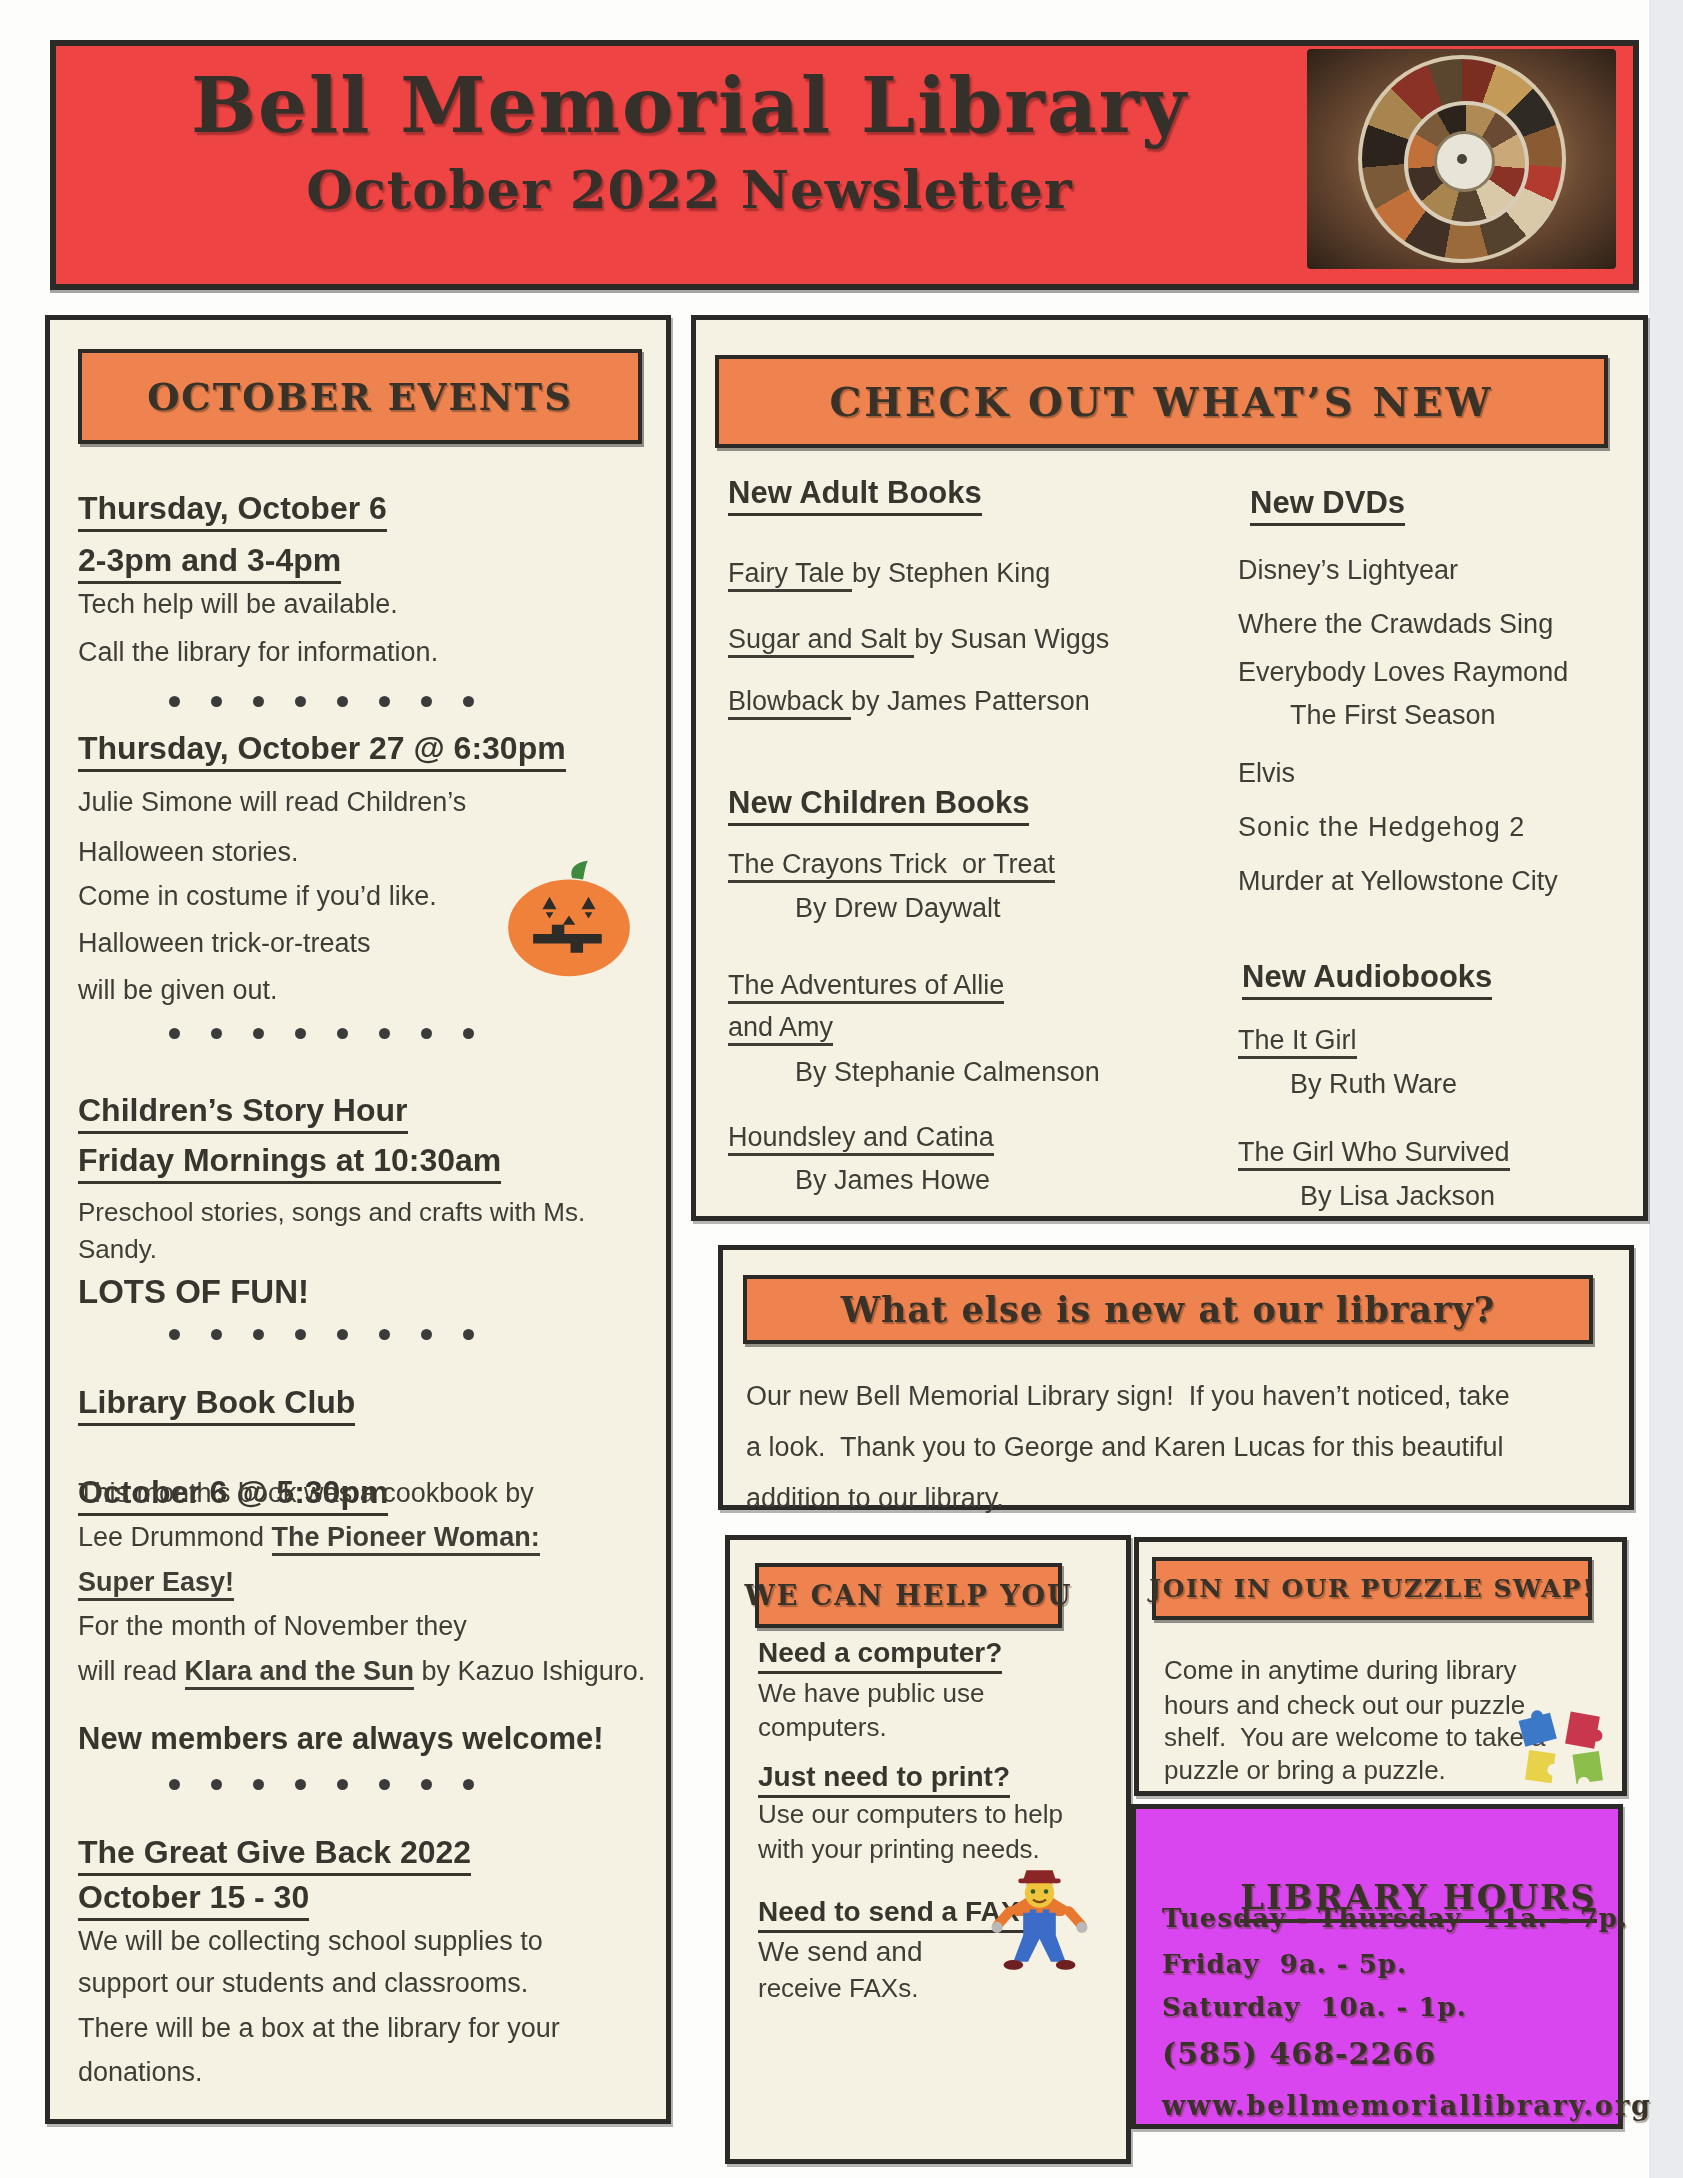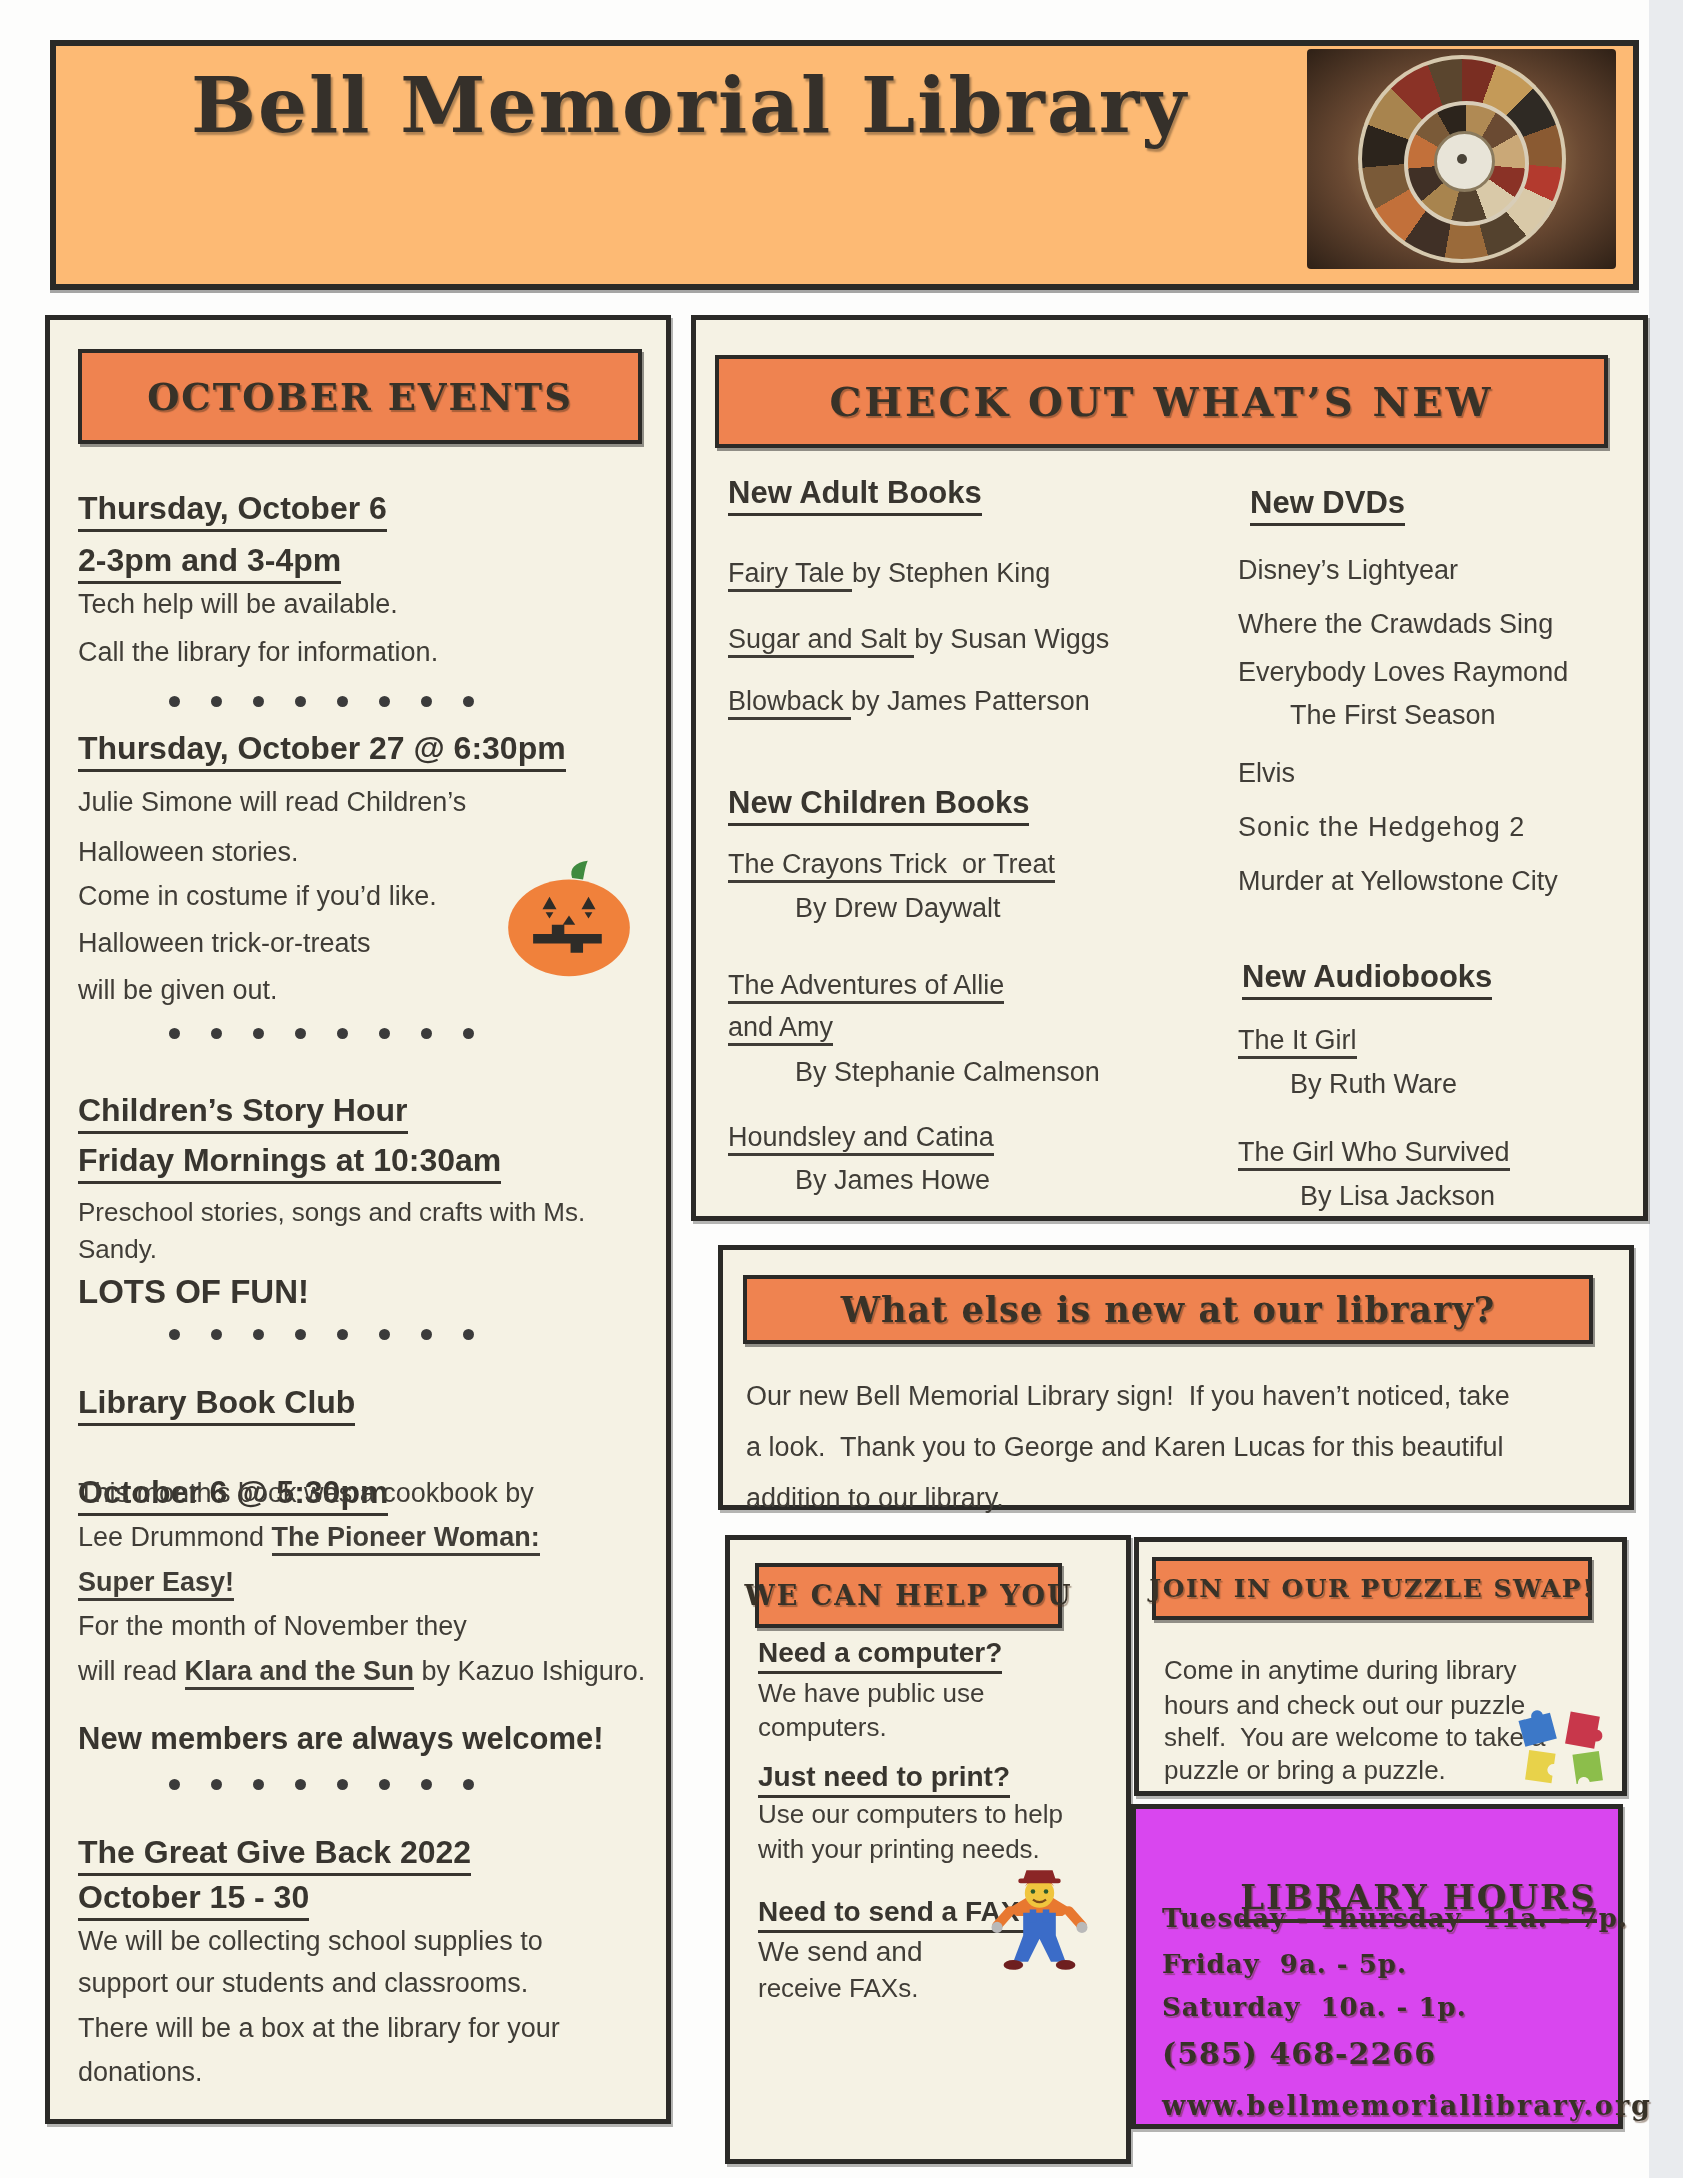--- a/index.html
+++ b/index.html
@@ -11,21 +11,21 @@
   .bar{position:absolute;background:#ef8350;border:4px solid #2b2a27;display:flex;align-items:center;justify-content:center;box-shadow:2px 3px 0 rgba(43,42,39,.5);}
   .bar-title{font-family:"DejaVu Serif",serif;font-weight:bold;color:#383228;letter-spacing:2px;
              text-shadow:1.5px 2px 1px rgba(80,50,30,.45);white-space:pre;}
   .h{font-family:"Liberation Sans",sans-serif;font-weight:bold;color:#38352f;font-size:32px;}
   .hu{display:inline-block;border-bottom:3px solid currentColor;padding-bottom:2px;}
   .b{font-family:"Liberation Sans",sans-serif;color:#403d37;font-size:27px;}
   .ub{border-bottom:3px solid currentColor;padding-bottom:1px;font-weight:bold;}
   .ubr{border-bottom:3px solid currentColor;padding-bottom:1px;}
   .dots{position:absolute;display:flex;gap:31px;}
   .dot{width:11px;height:11px;border-radius:50%;background:#3b3b3b;}
-  .banner{position:absolute;left:50px;top:40px;width:1577px;height:238px;background:#fdba74;
+  .banner{position:absolute;left:50px;top:40px;width:1577px;height:238px;background:#ef4444;
           border:6px solid #2b2a27;box-shadow:0 3px 0 rgba(0,0,0,.35);}
   .banner-text{position:absolute;left:0;top:14px;width:1267px;text-align:center;}
   .banner-title{font-family:"DejaVu Serif",serif;font-weight:bold;font-size:77px;color:#35302a;
                 letter-spacing:2px;text-shadow:2px 3px 2px rgba(0,0,0,.3);}
   .banner-subtitle{font-family:"DejaVu Serif",serif;font-weight:bold;font-size:53px;color:#35302a;
                    margin-top:8px;letter-spacing:1px;text-shadow:2px 3px 2px rgba(0,0,0,.3);}
   
   .photo{position:absolute;left:1251px;top:3px;width:309px;height:220px;border-radius:4px;
          background:radial-gradient(ellipse at center,#caa36a 0%,#6b4a33 55%,#2e2016 100%);overflow:hidden;}
   .ring-outer{position:absolute;left:50%;top:50%;width:208px;height:208px;margin:-104px 0 0 -104px;border-radius:50%;
@@ -43,20 +43,21 @@
 </style>
 </head>
 <body>
 
 <div id="page">
   <div class="edge-strip"></div>
 
   <div class="banner">
     <div class="banner-text">
       <div class="banner-title">Bell Memorial Library</div>
+      <div class="banner-subtitle">October 2022 Newsletter</div>
     </div>
     <div class="photo">
       <div class="ring-outer"></div>
       <div class="ring-inner"></div>
       <div class="ring-center"></div>
       <div class="ring-dot"></div>
     </div>
   </div>
 
   <div class="box" style="left:45px;top:315px;width:616px;height:1799px;">

